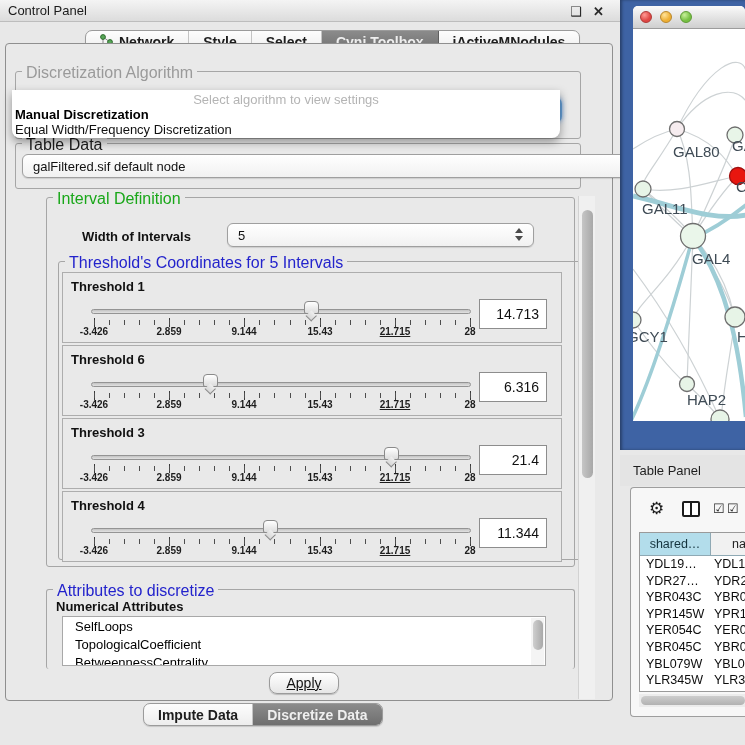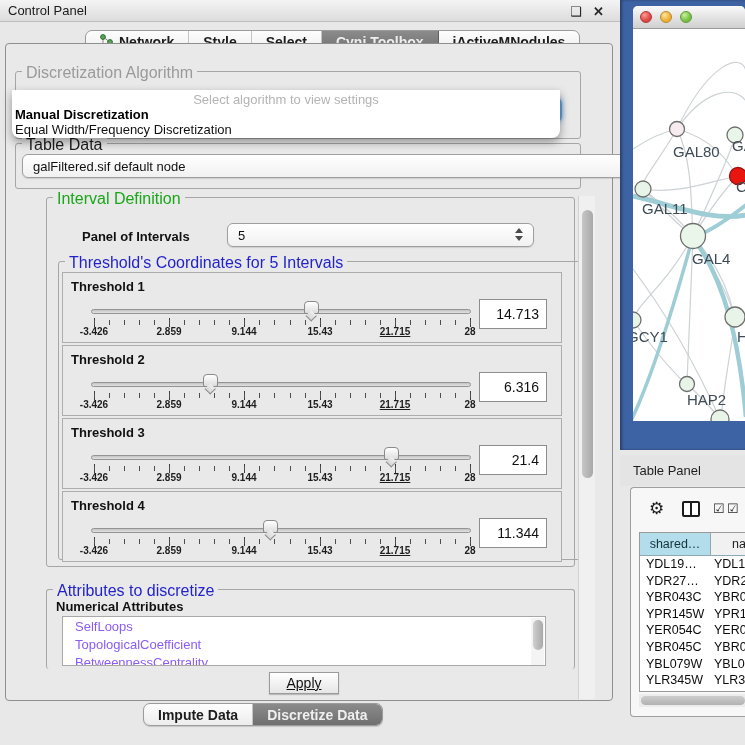--- a/index.html
+++ b/index.html
@@ -69,29 +69,29 @@
     background:repeating-linear-gradient(90deg,#3a3a3a 0 1px,transparent 1px 75.2px); }
   .tick-labels { position:absolute; left:31px; top:53px; width:377px; height:12px; }
   .tick-labels span { position:absolute; transform:translateX(-50%); font-size:10px; font-weight:700; color:#1d1d1d; }
   .tl0{left:0;} .tl1{left:75px;} .tl2{left:150px;} .tl3{left:226px;} .tl4{left:301px;text-decoration:underline;} .tl5{left:376px;}
   .thr-value { position:absolute; right:14px; top:26px; width:68px; height:30px;
     background:#fff; border:1px solid #8d8d8d; font-size:14px; color:#101010;
     text-align:right; line-height:28px; padding-right:7px; }
 
   
   #attr-list { left:15px; top:26px; width:484px; height:50px; background:#fff;
-    border:1px solid #a8a8a8; overflow:hidden; font-size:13px; color:#8b5cf6; }
+    border:1px solid #a8a8a8; overflow:hidden; font-size:13px; color:#000000; }
   #attr-list .row { padding:1.5px 0 1.5px 12px; }
   #attr-scroll { position:absolute; right:1px; top:1px; width:13px; height:48px; background:#f4f4f4; }
   #attr-scroll .thumb { position:absolute; left:1.5px; top:2px; width:10px; height:30px;
     border-radius:5px; background:linear-gradient(90deg,#cfcfcf,#a9a9a9); }
 
   
   #apply-btn { left:263px; top:628px; width:70px; height:22px;
-    background:linear-gradient(#ffffff,#e6e6e6); border:1px solid #9b9b9b; border-radius:0;
+    background:linear-gradient(#ffffff,#e6e6e6); border:1px solid #9b9b9b; border-radius:8px;
     font-size:14px; color:#111; text-align:center; line-height:20px; cursor:pointer;
     box-shadow:0 1px 1px rgba(0,0,0,.2);text-decoration:underline; }
 
   
   #main-vscroll { left:572px; top:152px; width:17px; height:503px; background:#f0f0f0;
     border-left:1px solid #d2d2d2; }
   #main-vscroll .thumb { position:absolute; left:3px; top:14px; width:11px; height:268px;
     border-radius:6px; background:linear-gradient(90deg,#c6c6c6,#a8a8a8); }
 
   
@@ -186,21 +186,21 @@
       <div class="stepper">
           <div class="up"></div>
           <div class="dn"></div>
         </div>
     </div>
   </div>
 
   <div class="groupbox" style="left:40px; top:153px; width:529px; height:370px;">
     <span class="group-label green-title">Interval Definition</span>
 
-    <div class="abs bold-label" style="left:35px; top:31px; position:absolute;">Panel of Intervals</div>
+    <div class="abs bold-label" style="left:35px; top:31px; position:absolute;">Width of Intervals</div>
     <div class="combo" style="left:180px; top:25px; width:307px;">
       <span>5</span>
       <div class="stepper">
           <div class="up"></div>
           <div class="dn"></div>
         </div>
     </div>
 
     <div class="groupbox" style="left:11px; top:63px; width:534px; height:299px;">
       <span class="group-label blue-title">Threshold's Coordinates for 5 Intervals</span>
@@ -216,21 +216,21 @@
             <span class="tl1">2.859</span>
           <span class="tl2">9.144</span>
             <span class="tl3">15.43</span>
           <span class="tl4">21.715</span>
             <span class="tl5">28</span>
         </div>
         <div class="thr-value">14.713</div>
       </div>
 
       <div class="thr-panel" style="top:83px; left:3px;">
-        <div class="thr-label">Threshold 2</div>
+        <div class="thr-label">Threshold 6</div>
         <div class="thr-track"></div>
         <div class="thr-handle" style="left: 140.059px;"></div>
         <div class="ticks-major"></div>
         <div class="ticks-minor"></div>
         <div class="tick-labels">
           <span class="tl0">-3.426</span>
             <span class="tl1">2.859</span>
           <span class="tl2">9.144</span>
             <span class="tl3">15.43</span>
           <span class="tl4">21.715</span>

